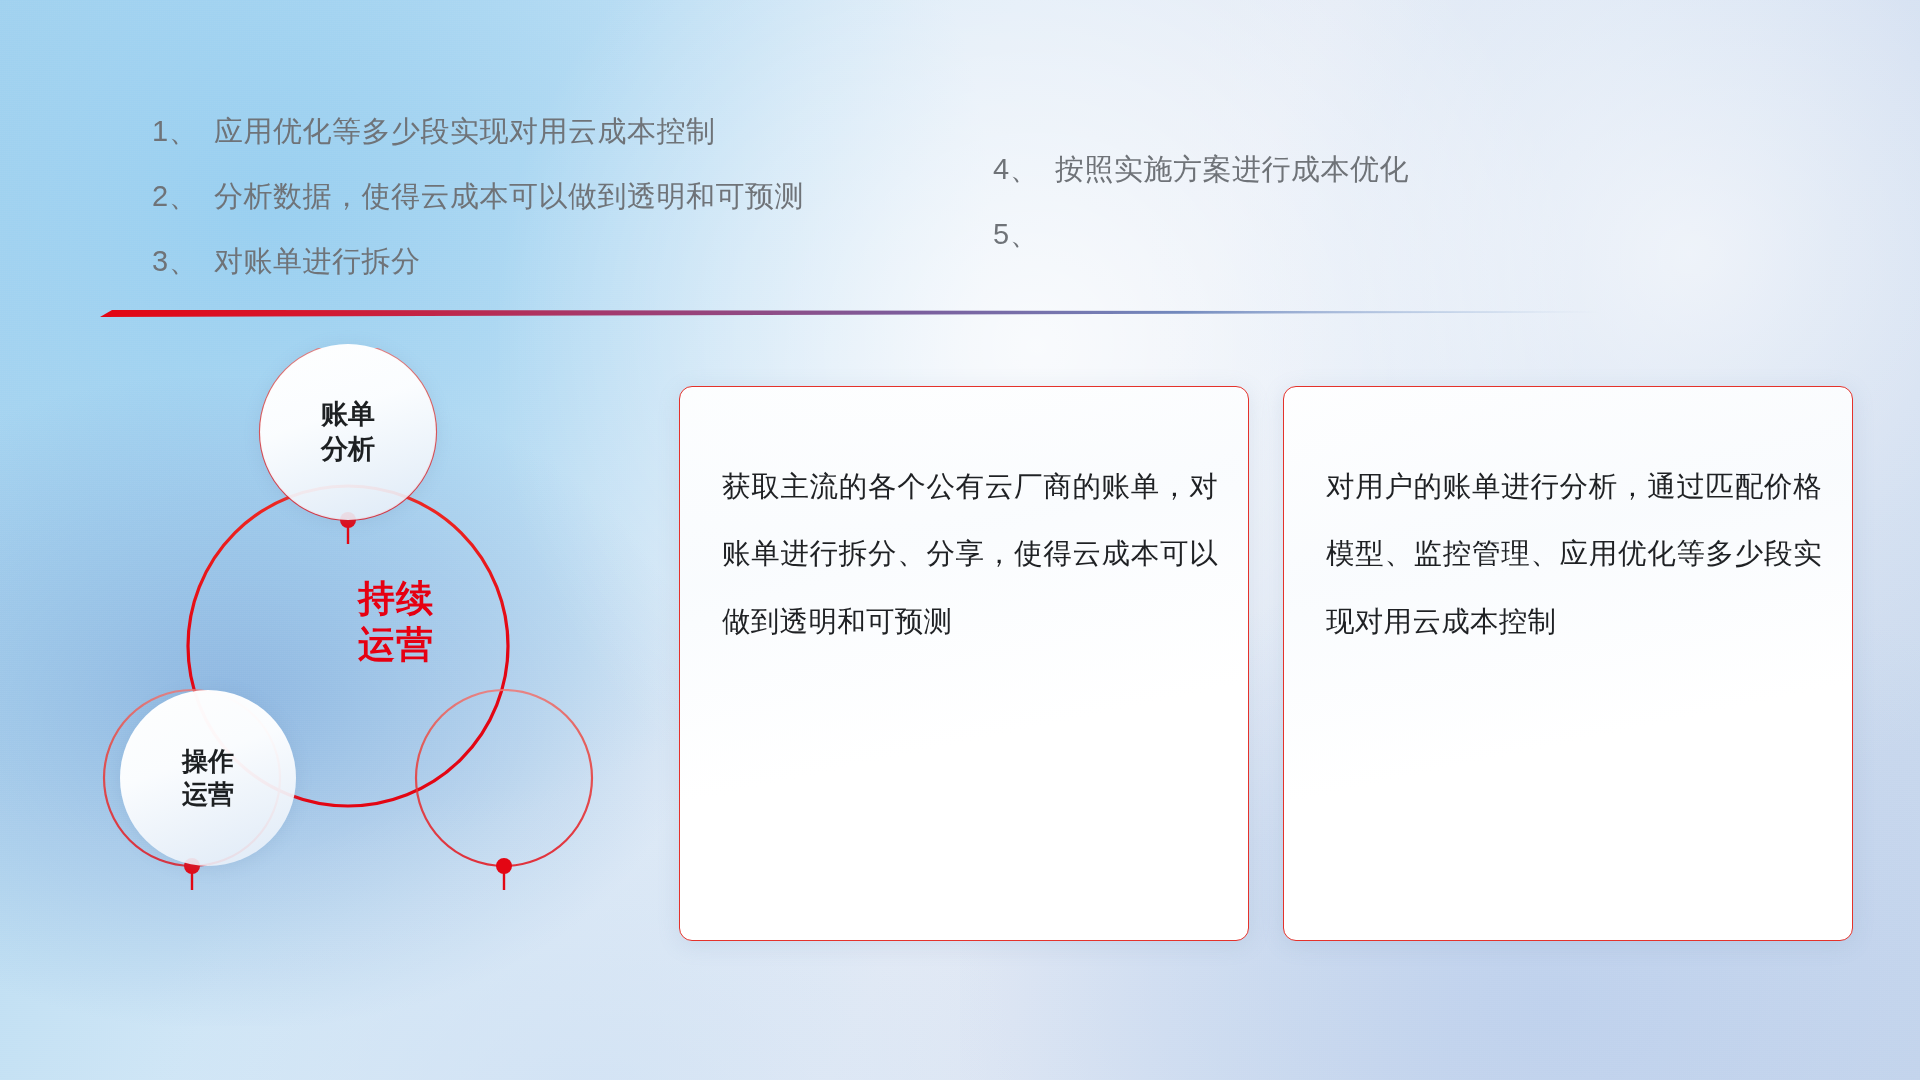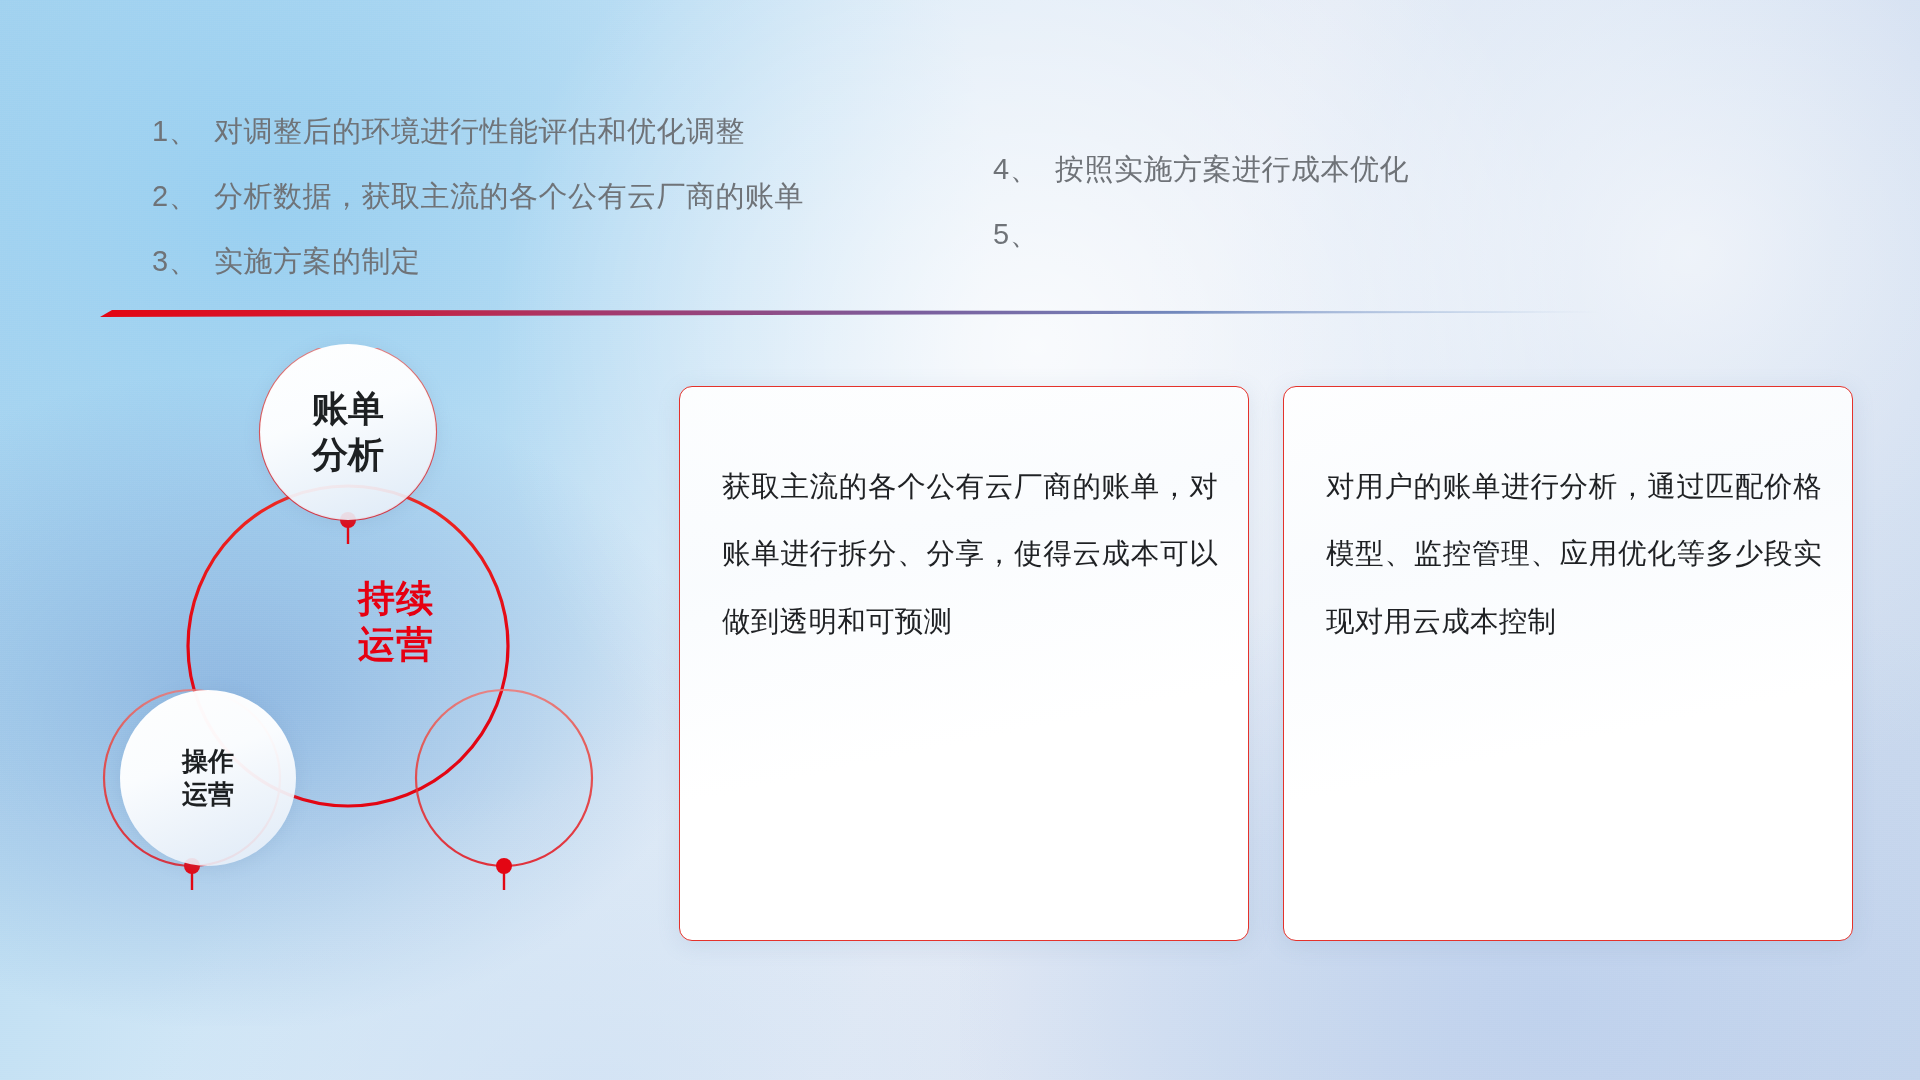--- a/index.html
+++ b/index.html
@@ -89,21 +89,21 @@
     border-radius:50%;
     display:flex; flex-direction:column; align-items:center; justify-content:center;
     font-weight:bold; color:#1d2022;
     line-height:1.28;
     text-align:center;
     background:
       linear-gradient(160deg, rgba(255,255,255,.99) 0%, rgba(253,254,255,.97) 40%, rgba(240,245,251,.93) 72%, rgba(228,237,248,.88) 100%);
     box-shadow:0 2px 16px rgba(120,150,185,.22);
   }
   .node-top{
-    left:164px; top:-4px; width:176px; height:176px; font-size:36px;
+    left:164px; top:-4px; width:176px; height:176px; font-size:27px;
   }
   .node-bl{
     left:24px; top:342px; width:176px; height:176px; font-size:26px;
   }
   .node-br{
     left:320px; top:342px; width:176px; height:176px; font-size:26px;
   }
   .center-label{
     position:absolute; left:170px; top:228px; width:168px;
     text-align:right;
@@ -144,29 +144,29 @@
 <div class="bg-glow-r"></div>
 <div class="bg-glow-br"></div>
 <div class="bg-glow-bl"></div>
 <div class="bg-noise"></div>
 
 <div class="bullets">
 
   <div class="bcol bcol-left">
     <div class="bullet">
       <span class="bnum">1、</span>
-      <span class="btxt">对调整后的环境进行性能评估和优化调整</span>
+      <span class="btxt">应用优化等多少段实现对用云成本控制</span>
     </div>
     <div class="bullet">
       <span class="bnum">2、</span>
-      <span class="btxt">分析数据，获取主流的各个公有云厂商的账单</span>
+      <span class="btxt">分析数据，使得云成本可以做到透明和可预测</span>
     </div>
     <div class="bullet">
       <span class="bnum">3、</span>
-      <span class="btxt">实施方案的制定</span>
+      <span class="btxt">对账单进行拆分</span>
     </div>
   </div>
 
   <div class="bcol bcol-right">
     <div class="bullet">
       <span class="bnum">4、</span>
       <span class="btxt">按照实施方案进行成本优化</span>
     </div>
     <div class="bullet">
       <span class="bnum">5、</span>

